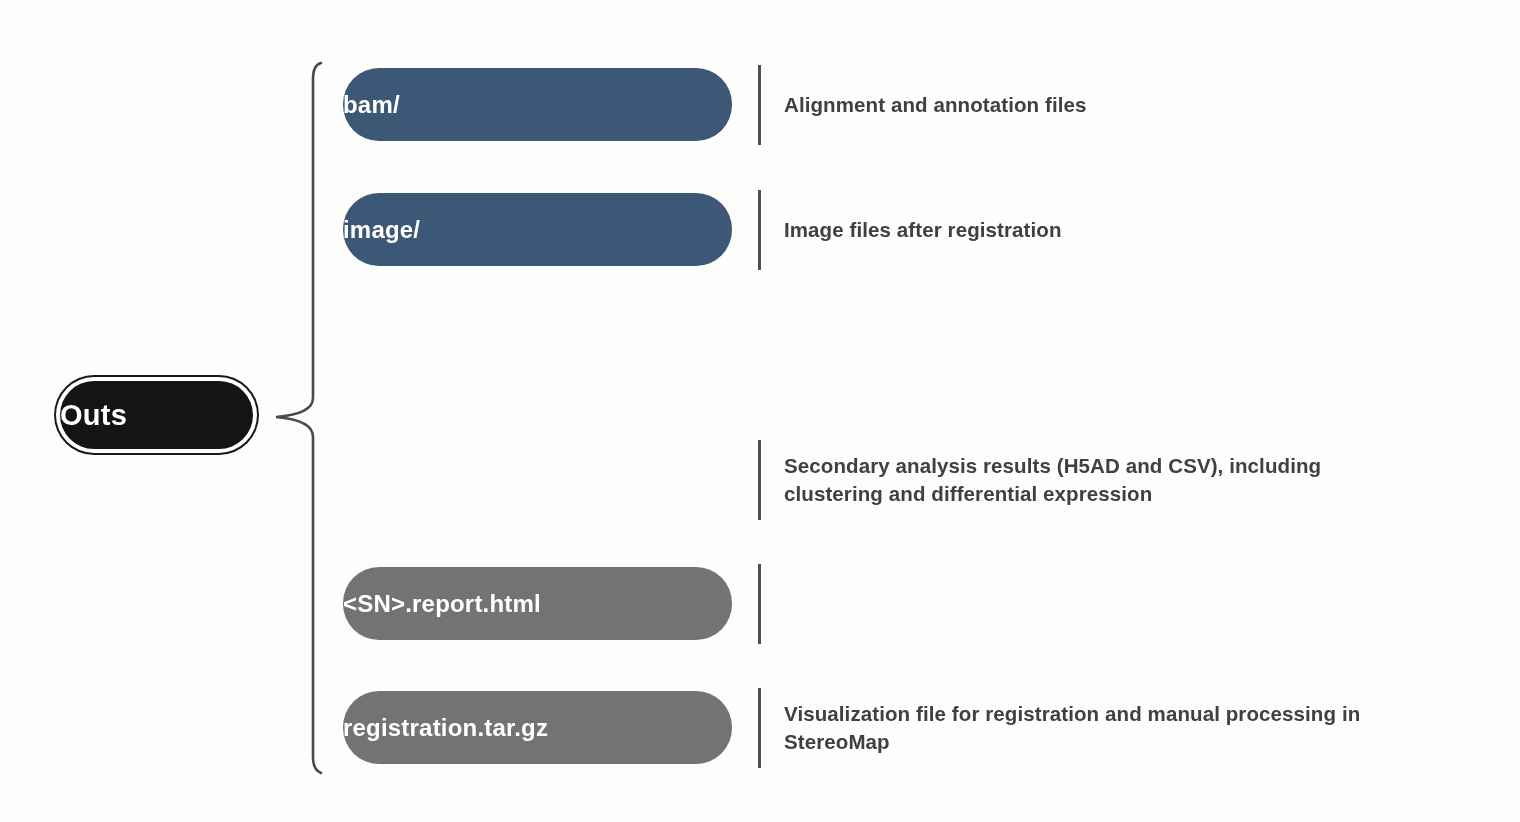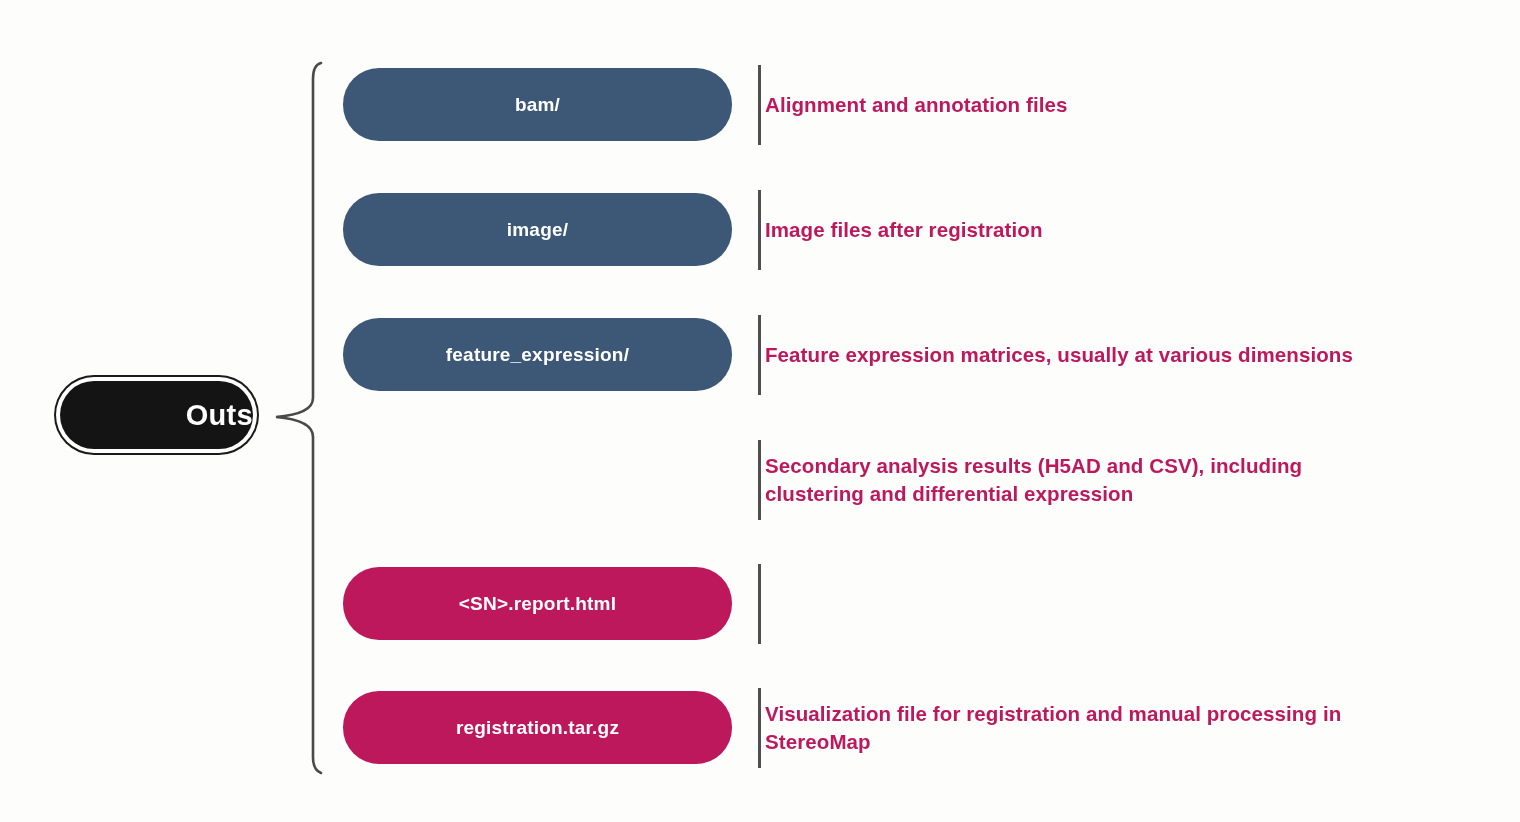--- a/index.html
+++ b/index.html
@@ -21,21 +21,21 @@
     position: absolute;
     left: 60px;
     top: 381px;
     width: 193px;
     height: 68px;
     background: #141414;
     border-radius: 36px;
     box-shadow: 0 0 0 4px #ffffff, 0 0 0 6px #1a1a1a;
     display: flex;
     align-items: center;
-    justify-content: flex-end;
+    justify-content: flex-start;
     color: #ffffff;
     font-size: 29px;
     font-weight: bold;
     letter-spacing: 0.3px;
   }
 
   
   .brace-svg {
     position: absolute;
     left: 0;
@@ -61,45 +61,44 @@
 
   .pill {
     position: absolute;
     left: 343px;
     top: 0;
     width: 389px;
     height: 73px;
     border-radius: 36px;
     display: flex;
     align-items: center;
-    justify-content: center;
     color: #ffffff;
-    font-size: 19px;
+    font-size: 24px;
     font-weight: bold;
     letter-spacing: 0.2px;
   }
   .pill.dark  { background: #3d5877; }
-  .pill.light { background: #be185d; }
+  .pill.light { background: #737373; }
 
   .sep {
     position: absolute;
     left: 758px;
     top: -3px;
     width: 3px;
     height: 80px;
     background: #4f4f51;
   }
 
   .desc {
     position: absolute;
-    left: 765px;
+    left: 784px;
     top: 50%;
     transform: translateY(-50%);
     width: 660px;
-    color: #be185d;
+    color: #404040;
     font-size: 20.5px;
     font-weight: bold;
     line-height: 28px;
     white-space: pre-line;
     letter-spacing: 0.1px;
   }
 </style>
 </head>
 <body>
 
@@ -122,27 +121,20 @@
   </div>
 
   <div class="row row-2">
     <div class="pill dark">
       <span>image/</span>
     </div>
     <div class="sep"></div>
     <div class="desc">Image files after registration</div>
   </div>
 
-  <div class="row row-3">
-    <div class="pill dark">
-      <span>feature_expression/</span>
-    </div>
-    <div class="sep"></div>
-    <div class="desc">Feature expression matrices, usually at various dimensions</div>
-  </div>
 
   <div class="row row-4">
     <div class="sep"></div>
     <div class="desc">Secondary analysis results (H5AD and CSV), including
 clustering and differential expression</div>
   </div>
 
   <div class="row row-5">
     <div class="pill light">
       <span>&lt;SN&gt;.report.html</span>

